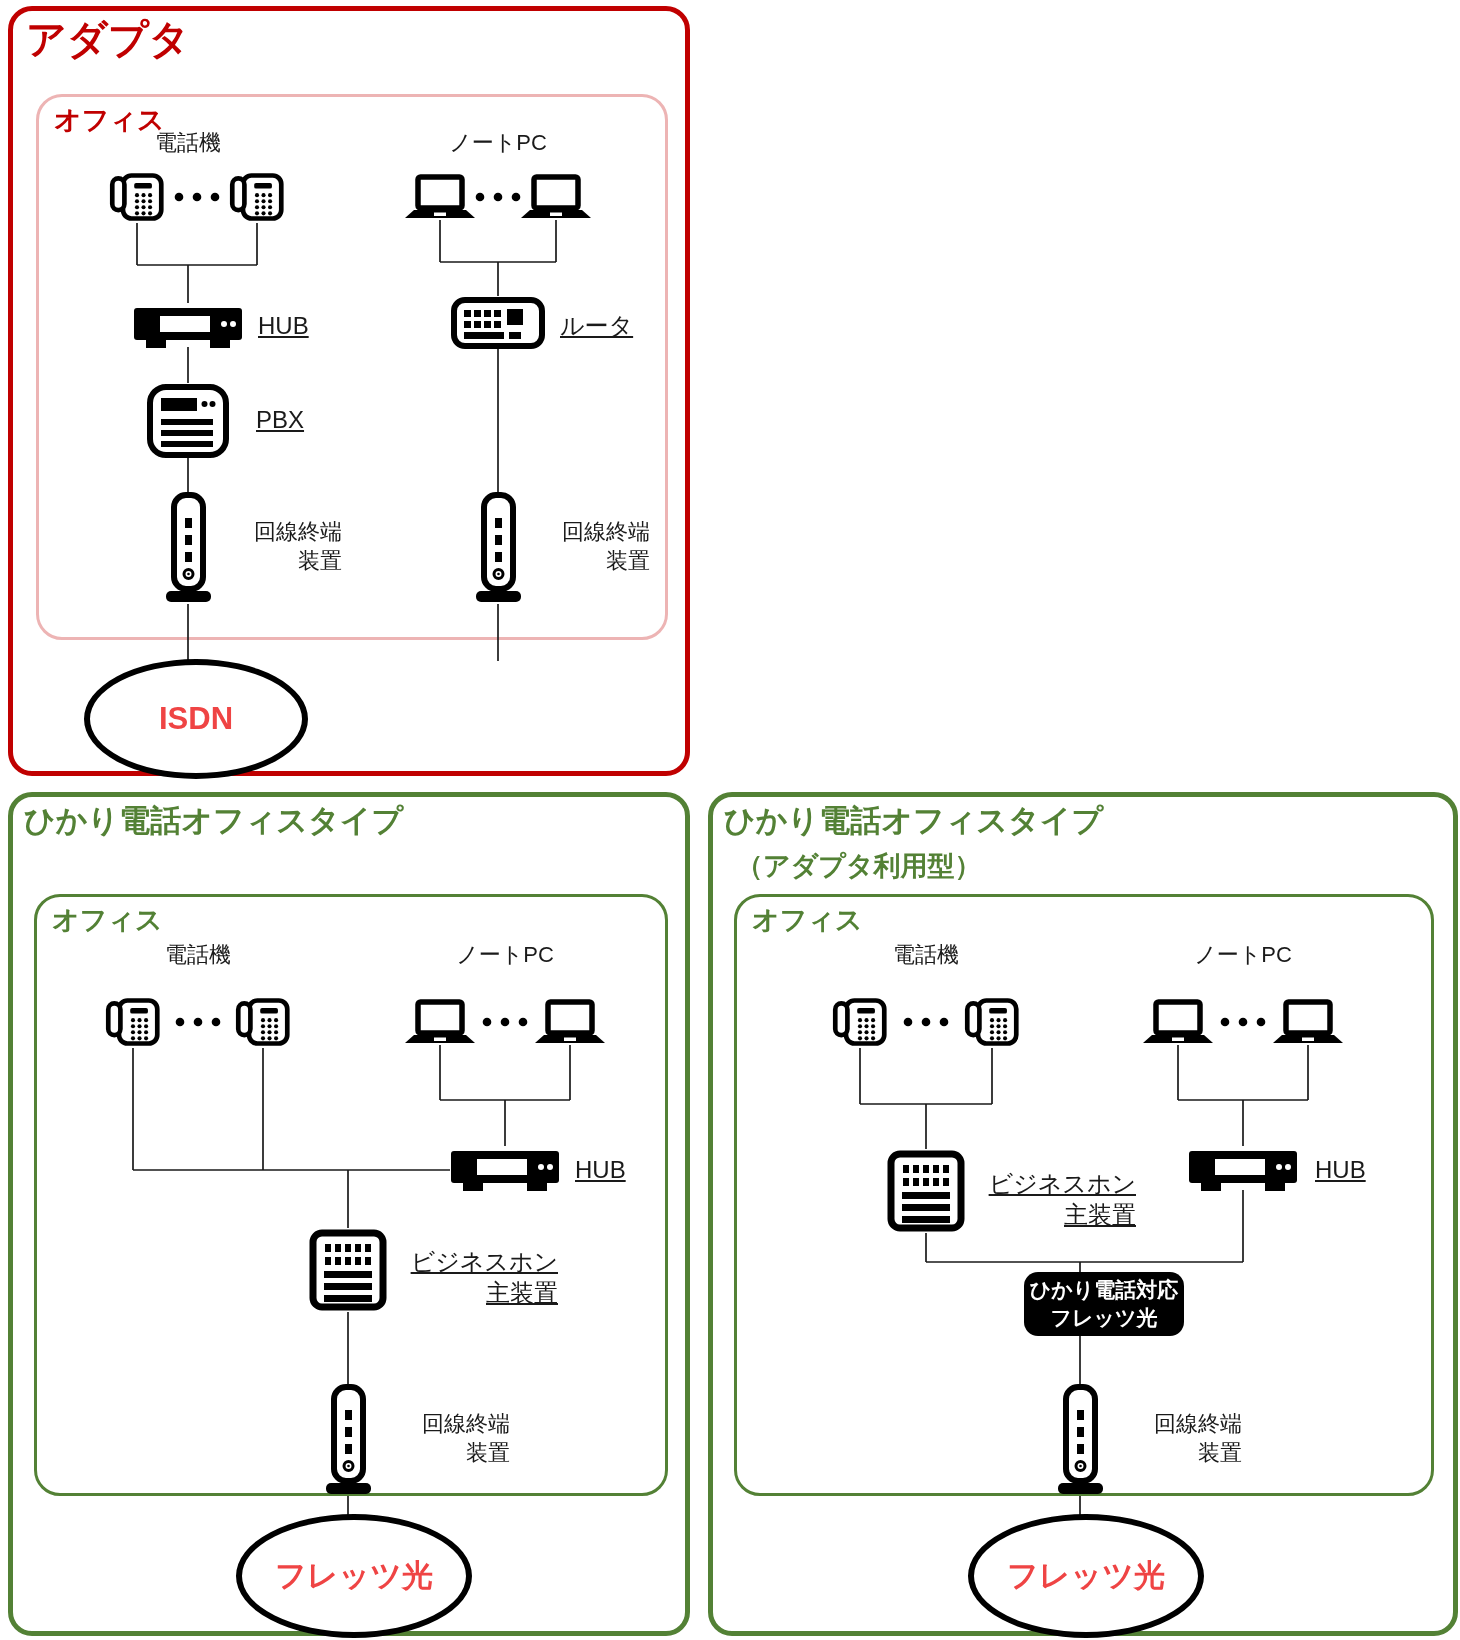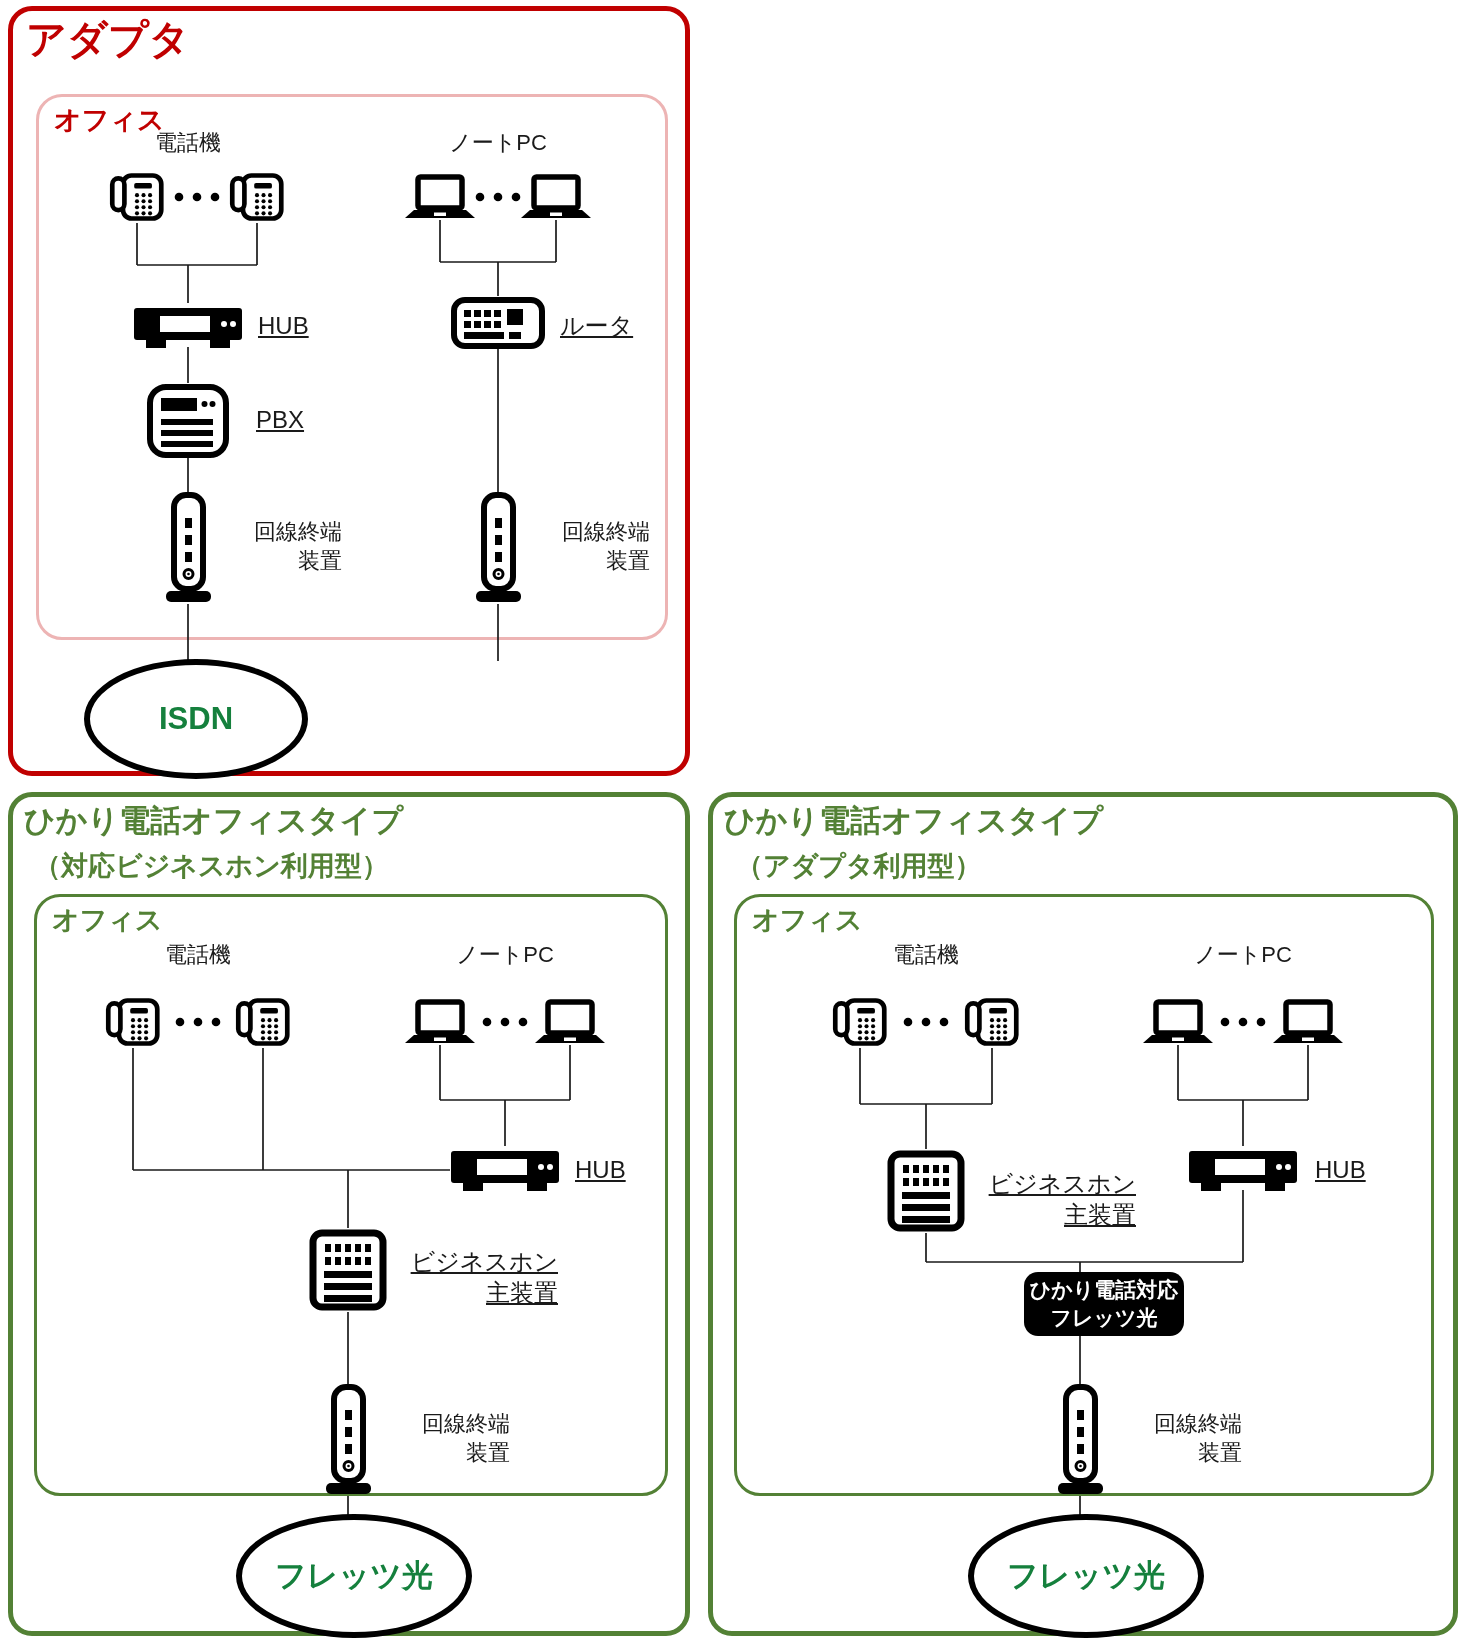--- a/index.html
+++ b/index.html
@@ -28,21 +28,21 @@
   .office-label.green{color:var(--color-green);}
   .dev-label{position:absolute;font-size:22px;color:#1a1a1a;white-space:nowrap;}
   .dev-label.center{text-align:center;white-space:normal;}
   .dev-label.big{font-size:24px;text-decoration:underline;}
   .two-line span{display:block;line-height:1.3;text-align:right;}
   .icon{position:absolute;}
   #lines{position:absolute;left:0;top:0;}
   .ellipse{
     position:absolute;border:6px solid #000;border-radius:50%;background:#fff;
     display:flex;align-items:center;justify-content:center;
-    font-weight:bold;font-size:31px;color:#15803d;
+    font-weight:bold;font-size:31px;color:#ef4444;
   }
   .adapter-box{
     position:absolute;background:#000;border-radius:14px;color:#fff;
     display:flex;flex-direction:column;align-items:center;justify-content:center;
     font-weight:bold;font-size:21px;text-align:center;line-height:1.35;
   }
 </style>
 </head>
 <body>
 
@@ -230,21 +230,20 @@
       <use href="#sym-onu"></use>
     </svg>
   <div class="dev-label center two-line" style="left:540px;top:518px;width:110px">
     <span>回線終端</span>
     <span>装置</span>
   </div>
 
   <div class="ellipse" style="left:84px;top:659px;width:212px;height:108px">ISDN</div>
 
   <div class="panel-title green" style="left:24px;top:800px">ひかり電話オフィスタイプ</div>
-  <div class="panel-subtitle" style="left:34px;top:848px">（対応ビジネスホン利用型）</div>
   <div class="office-label green" style="left:52px;top:902px">オフィス</div>
 
   <div class="dev-label center" style="left:138px;top:940px;width:120px">電話機</div>
   <svg class="icon" style="left:105px;top:996px;width:56px;height:52px">
       <use href="#sym-phone"></use>
     </svg>
   <svg class="icon" style="left:172px;top:1016px;width:52px;height:12px">
       <use href="#sym-dots"></use>
     </svg>
   <svg class="icon" style="left:235px;top:996px;width:56px;height:52px">

